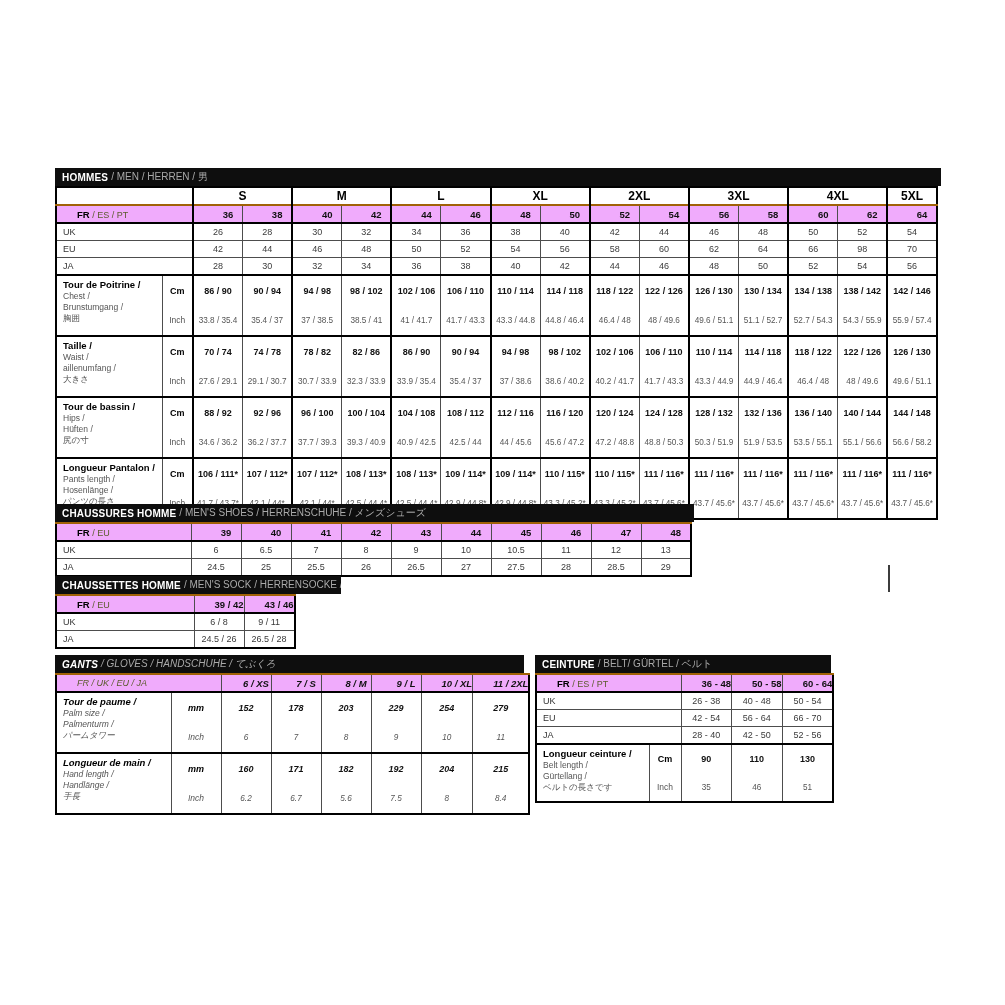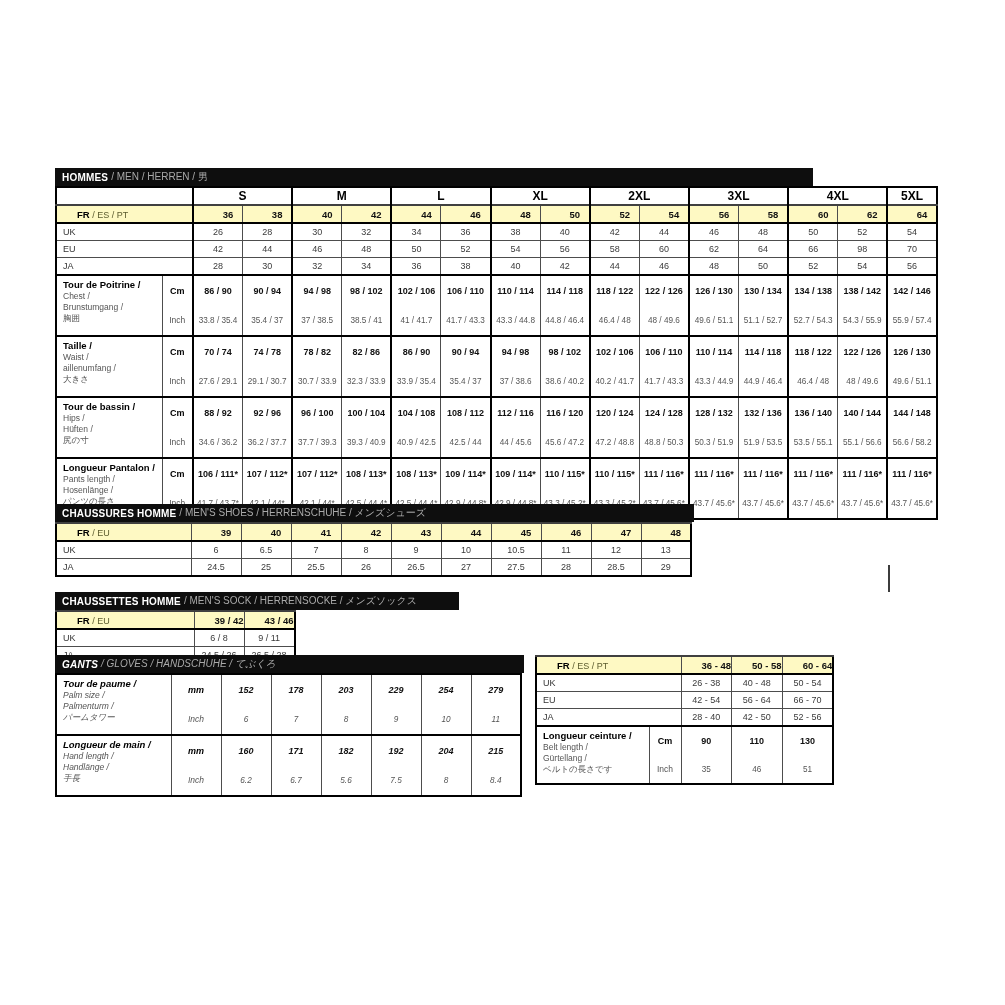--- a/index.html
+++ b/index.html
@@ -10,21 +10,21 @@
        padding-left:7px;box-sizing:border-box;font-size:10px;white-space:nowrap;overflow:hidden;}
   .bar .bb{font-weight:bold;letter-spacing:.2px;}
   .bar .br{color:#a9a9a9;font-weight:normal;margin-left:3px;}
   table.tbl{border-collapse:collapse;table-layout:fixed;border:2px solid #000;background:#fff;}
   td{border:1px solid #4d4d4d;text-align:center;vertical-align:middle;padding:0;
      font-size:9px;overflow:hidden;white-space:nowrap;}
   td.gb{border-left:2px solid #000;}
   .lbl{text-align:left;padding-left:6px;}
   .srow td{height:16px;}
   .sg{font-weight:bold;font-size:12px;color:#000;}
-  .yrow td{background:#fef9c3;height:16px;border-top:2px solid #404040;border-bottom:2px solid #000;padding-left:20px;}
+  .yrow td{background:#f0abfc;height:16px;border-top:2px solid #a16207;border-bottom:2px solid #000;padding-left:20px;}
   .ylbl b{font-size:9.5px;color:#000;}
   .ylbl .lr{color:#5c5c2e;font-size:9px;}
   .yv{font-weight:bold;font-size:9.5px;color:#111;}
   .drow td{height:16px;}
   .dl{font-size:9px;color:#333;margin-top:37px;}
   .dv{font-size:9px;color:#3a3a3a;}
   .tv{font-weight:bold;font-size:10px;color:#000;}
   .throw td{height:18px;}
   .block-row td{border-top:2px solid #000;height:56px;}
   .belt-block td{height:53px;}
@@ -37,21 +37,21 @@
   .u2{font-size:8.5px;color:#555;}
   .v1{font-weight:bold;font-size:9px;color:#111;}
   .v2{font-size:8.2px;color:#555;}
   .unit{text-align:center;}
   .tick{position:absolute;width:2px;height:27px;background:#3c3c3c;}
 </style>
 </head>
 <body>
 
 <div class="sect" style="top:168px;left:55px;">
-  <div class="bar" style="width:758px;">
+  <div class="bar" style="width:886px;">
     <span class="bb">HOMMES</span>
     <span class="br">/ MEN / HERREN / 男</span>
   </div>
   <table class="tbl">
       <colgroup>
         <col style="width: 106px;">
         <col style="width: 31px;">
         <col style="width: 49.6px;">
         <col style="width: 49.6px;">
         <col style="width: 49.6px;">
@@ -629,21 +629,21 @@
           <td class="dv">27.5</td>
           <td class="dv">28</td>
           <td class="dv">28.5</td>
           <td class="dv">29</td>
         </tr>
   </tbody>
     </table>
 </div>
 
 <div class="sect" style="top:576px;left:55px;">
-  <div class="bar" style="width:404px;margin-top:16px;">
+  <div class="bar" style="width:286px;">
     <span class="bb">CHAUSSETTES HOMME</span>
     <span class="br">/ MEN'S SOCK / HERRENSOCKE / メンズソックス</span>
   </div>
   <table class="tbl">
       <colgroup>
         <col style="width: 138px;">
         <col style="width: 50px;">
         <col style="width: 50px;">
       </colgroup>
     <tbody>
@@ -678,20 +678,29 @@
         <col style="width: 115px;">
         <col style="width: 50px;">
         <col style="width: 50px;">
         <col style="width: 50px;">
         <col style="width: 50px;">
         <col style="width: 50px;">
         <col style="width: 50px;">
         <col style="width: 50px;">
       </colgroup>
     <tbody>
+        <tr class="yrow">
+      <td class="lbl ylbl" colspan="2"><span class="lr">FR /  UK / EU / JA</span></td>
+    <td class="yv">6 / XS</td>
+          <td class="yv">7 / S</td>
+          <td class="yv">8 / M</td>
+          <td class="yv">9 / L</td>
+          <td class="yv">10 / XL</td>
+          <td class="yv">11 / 2XL</td>
+        </tr>
     <tr class="block-row glove-block">
           <td class="lbl blk">
             <div class="bt">Tour de paume /</div>
             <div class="bs">Palm size /</div>
             <div class="bs">Palmenturm /</div>
             <div class="bs">パームタワー</div>
           </td>
           <td class="unit">
             <div class="uwrap">
               <div class="u1">mm</div>
@@ -783,20 +792,24 @@
               <div class="v1">215</div>
               <div class="v2">8.4</div>
             </div>
           </td>
         </tr>
   </tbody>
     </table>
 </div>
 
 <div class="sect" style="top:655px;left:535px;">
+  <div class="bar" style="width:296px;">
+    <span class="bb">CEINTURE</span>
+    <span class="br"> / BELT/ GÜRTEL / ベルト</span>
+  </div>
   <table class="tbl">
       <colgroup>
         <col style="width: 113px;">
         <col style="width: 32px;">
         <col style="width: 49px;">
         <col style="width: 49px;">
         <col style="width: 49px;">
       </colgroup>
     <tbody>
     <tr class="yrow">

